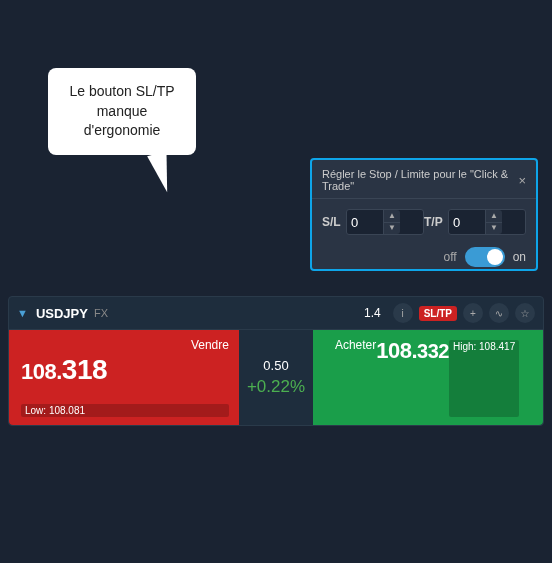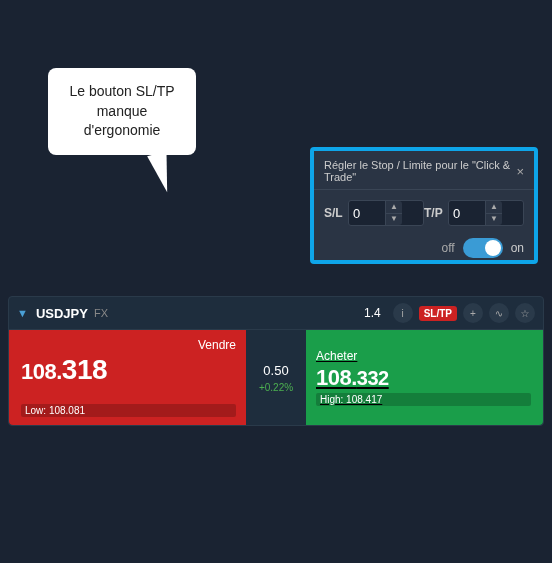--- a/index.html
+++ b/index.html
@@ -36,25 +36,25 @@
       height: 0;
       border-left: 10px solid transparent;
       border-right: 10px solid transparent;
       border-top: 40px solid white;
       transform: rotate(-15deg);
     }
 
     
     .panel {
       position: absolute;
-      top: 147px;
+      top: 158px;
       left: 310px;
       width: 228px;
       background: #2a3444;
-      border: 4px solid #0ea5e9;
+      border: 2px solid #0ea5e9;
       border-radius: 4px;
       z-index: 5;
     }
     .panel-header {
       display: flex;
       justify-content: space-between;
       align-items: center;
       padding: 8px 10px 6px;
       font-size: 11px;
       color: #ccc;
@@ -267,32 +267,31 @@
       padding: 6px 8px;
       min-width: 60px;
     }
     .spread-value {
       color: #fff;
       font-size: 13px;
       margin-bottom: 4px;
     }
     .change-value {
       color: #4caf50;
-      font-size: 10px;
+      font-size: 17px;
     }
     .buy-button {
       flex: 1;
       background: #1a9e4a;
       padding: 8px 12px 8px 10px;
       cursor: pointer;
       display: flex;
-      flex-direction: column;
+      flex-direction: row;
       justify-content: center;
       border-radius: 0 0 4px 0;
-      text-decoration: underline;
     }
     .buy-label {
       color: #fff;
       font-size: 12px;
       margin-bottom: 2px;
     }
     .buy-price {
       color: #fff;
       font-size: 22px;
       font-weight: bold;

